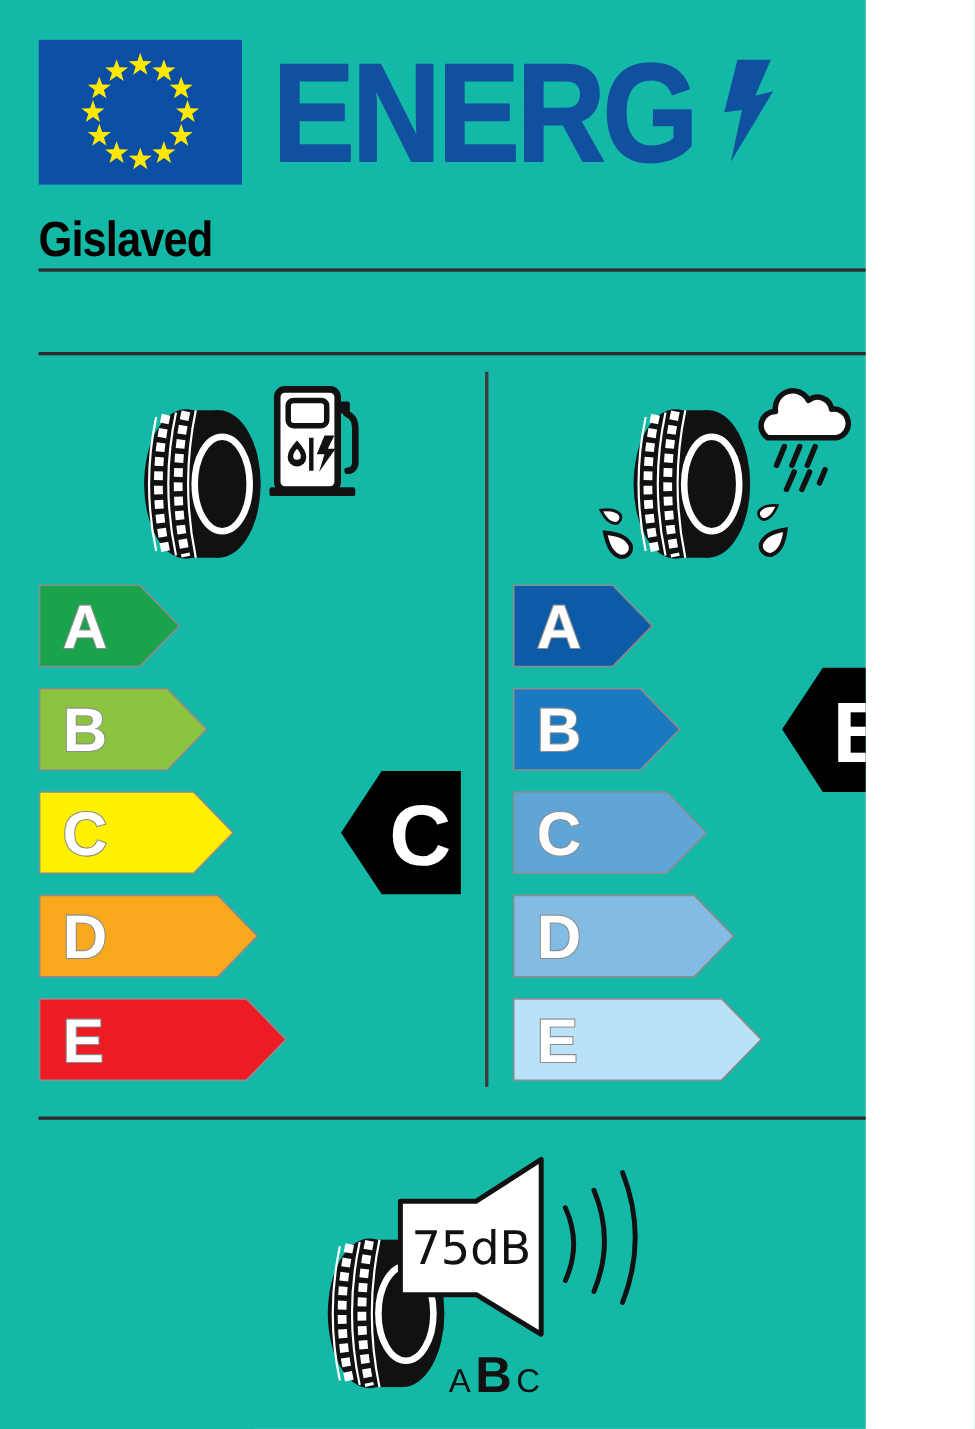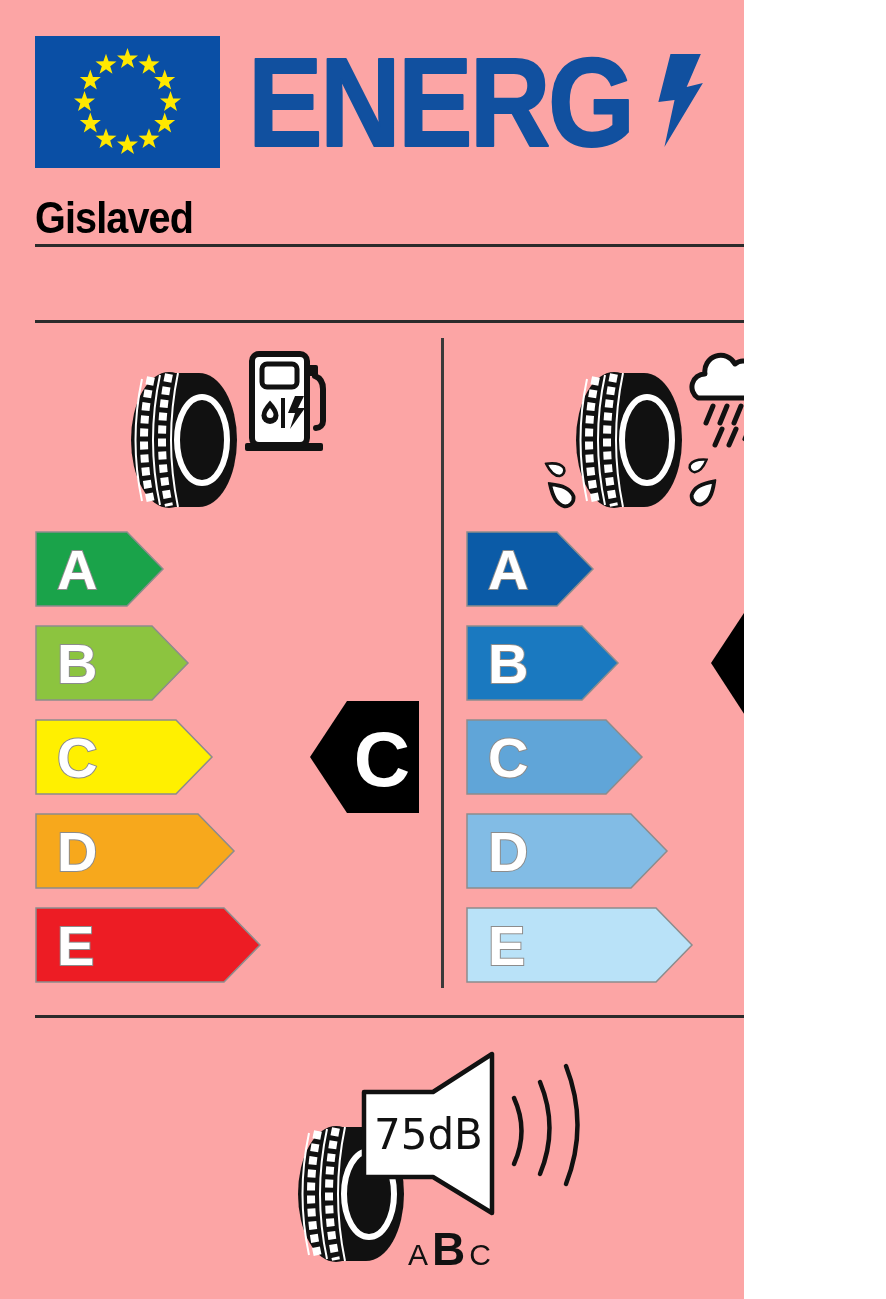--- a/index.html
+++ b/index.html
@@ -1,17 +1,17 @@
 <!DOCTYPE html>
 <html><head>
 <meta charset="utf-8">
 <style>
   html,body{margin:0;padding:0;background:#fff;}
-  #label{position:relative;width:744px;height:1299px;background:#fca5a5;overflow:hidden;
-         font-family:"Liberation Sans",sans-serif;}
+  #label{position:relative;width:744px;height:1299px;background:#14b8a6;overflow:hidden;
+         font-family:"Liberation Sans",sans-serif;padding-left:43px;}
   .abs{position:absolute;}
   .hline{position:absolute;height:3px;background:#2b2b2b;}
   .vline{position:absolute;width:3px;background:#3a3a3a;}
   #brand{position:absolute;left:35px;top:192px;font-size:45px;font-weight:bold;color:#000;
          transform:scaleX(0.88);transform-origin:left top;letter-spacing:-1px;white-space:nowrap;}
   .bar-letter{font-family:"Liberation Sans",sans-serif;font-size:56px;font-weight:bold;
               fill:#ffffff;stroke:#8c8c8c;stroke-width:2px;paint-order:stroke;}
   .ind-letter{font-family:"Liberation Sans",sans-serif;font-size:78px;font-weight:bold;
               fill:#ffffff;text-anchor:middle;}
   .db-text{font-family:"DejaVu Sans","Liberation Sans",sans-serif;font-size:42px;fill:#111;}

